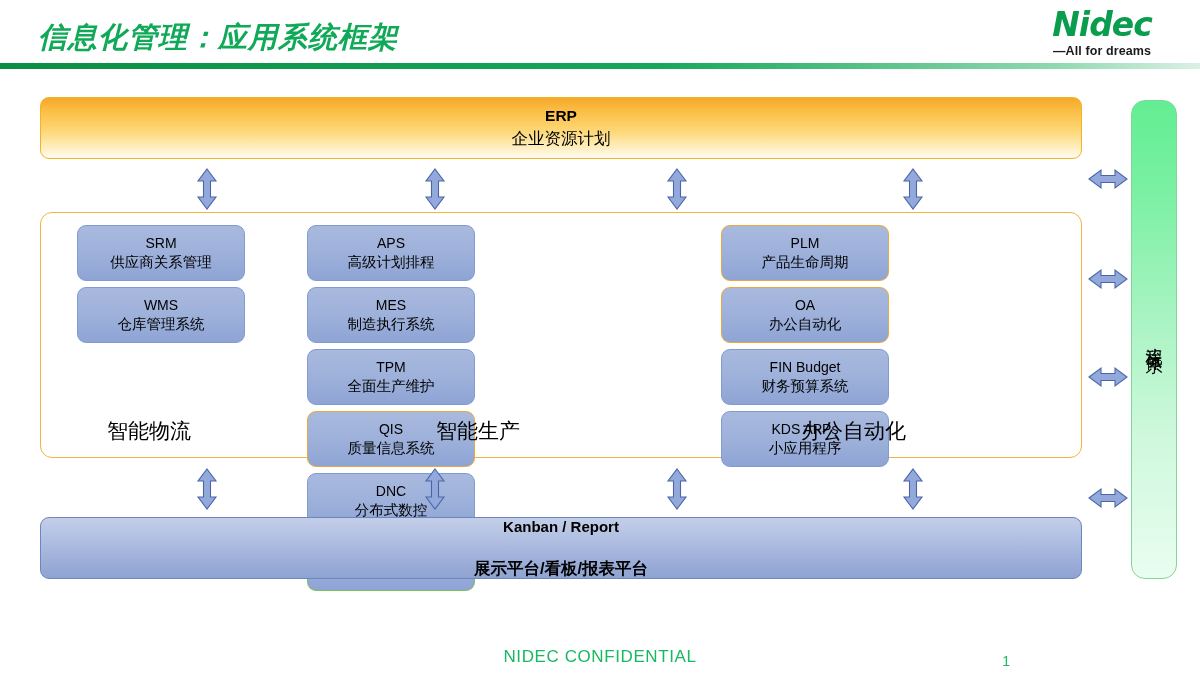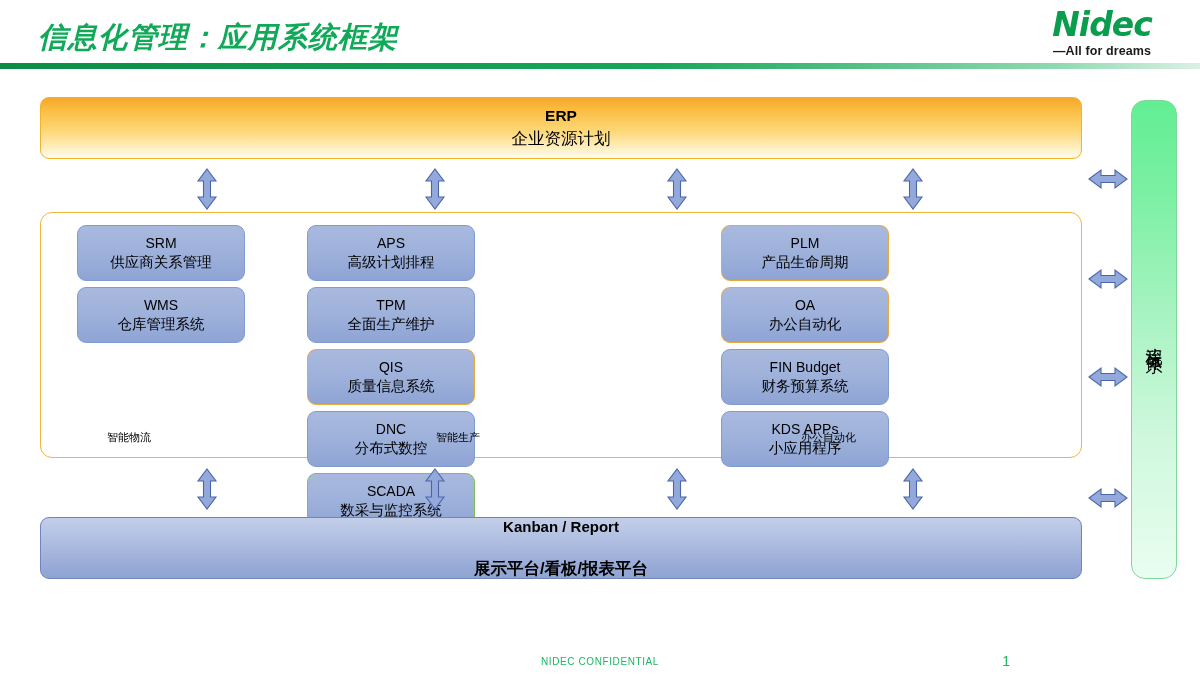--- a/index.html
+++ b/index.html
@@ -137,21 +137,21 @@
   }
   .sys-box .en { font-size: 14px; }
   .sys-box .cn { font-size: 14.5px; }
 
   .sys-box.b-gold  { border-color: #E8A93C; }
   .sys-box.b-green { border-color: #7FBF5A; }
 
   .col-caption {
     position: absolute;
     bottom: 12px;
-    font-size: 11px;
+    font-size: 21px;
     color: #000;
     white-space: nowrap;
   }
   #cap-logistics  { left: 66px; }
   #cap-production { left: 395px; font-family: Liberation Mono, monospace; }
   #cap-operations { left: 760px; }
 
   
   #kanban-box {
     position: absolute;
@@ -208,21 +208,21 @@
   }
   .arrow-v svg, .arrow-h svg { display: block; width: 100%; height: 100%; }
 
   
   #footer-confidential {
     position: absolute;
     left: 0;
     bottom: 8px;
     width: 1200px;
     text-align: center;
-    font-size: 10px;
+    font-size: 17px;
     color: #19B861;
     letter-spacing: 0.6px;
   }
   #page-number {
     position: absolute;
     right: 18px;
     bottom: 6px;
     font-size: 14px;
     color: #19B861;
   }
@@ -281,20 +281,24 @@
           <span class="cn">仓库管理系统</span>
         </div>
       </div>
     </div>
 
     <div class="col" id="col-production">
       <div class="sys-grid">
         <div class="sys-box">
           <span class="en">APS</span>
           <span class="cn">高级计划排程</span>
+        </div>
+        <div class="sys-box">
+          <span class="en">MES</span>
+          <span class="cn">制造执行系统</span>
         </div>
         <div class="sys-box">
           <span class="en">TPM</span>
           <span class="cn">全面生产维护</span>
         </div>
         <div class="sys-box b-gold">
           <span class="en">QIS</span>
           <span class="cn">质量信息系统</span>
         </div>
         <div class="sys-box">

